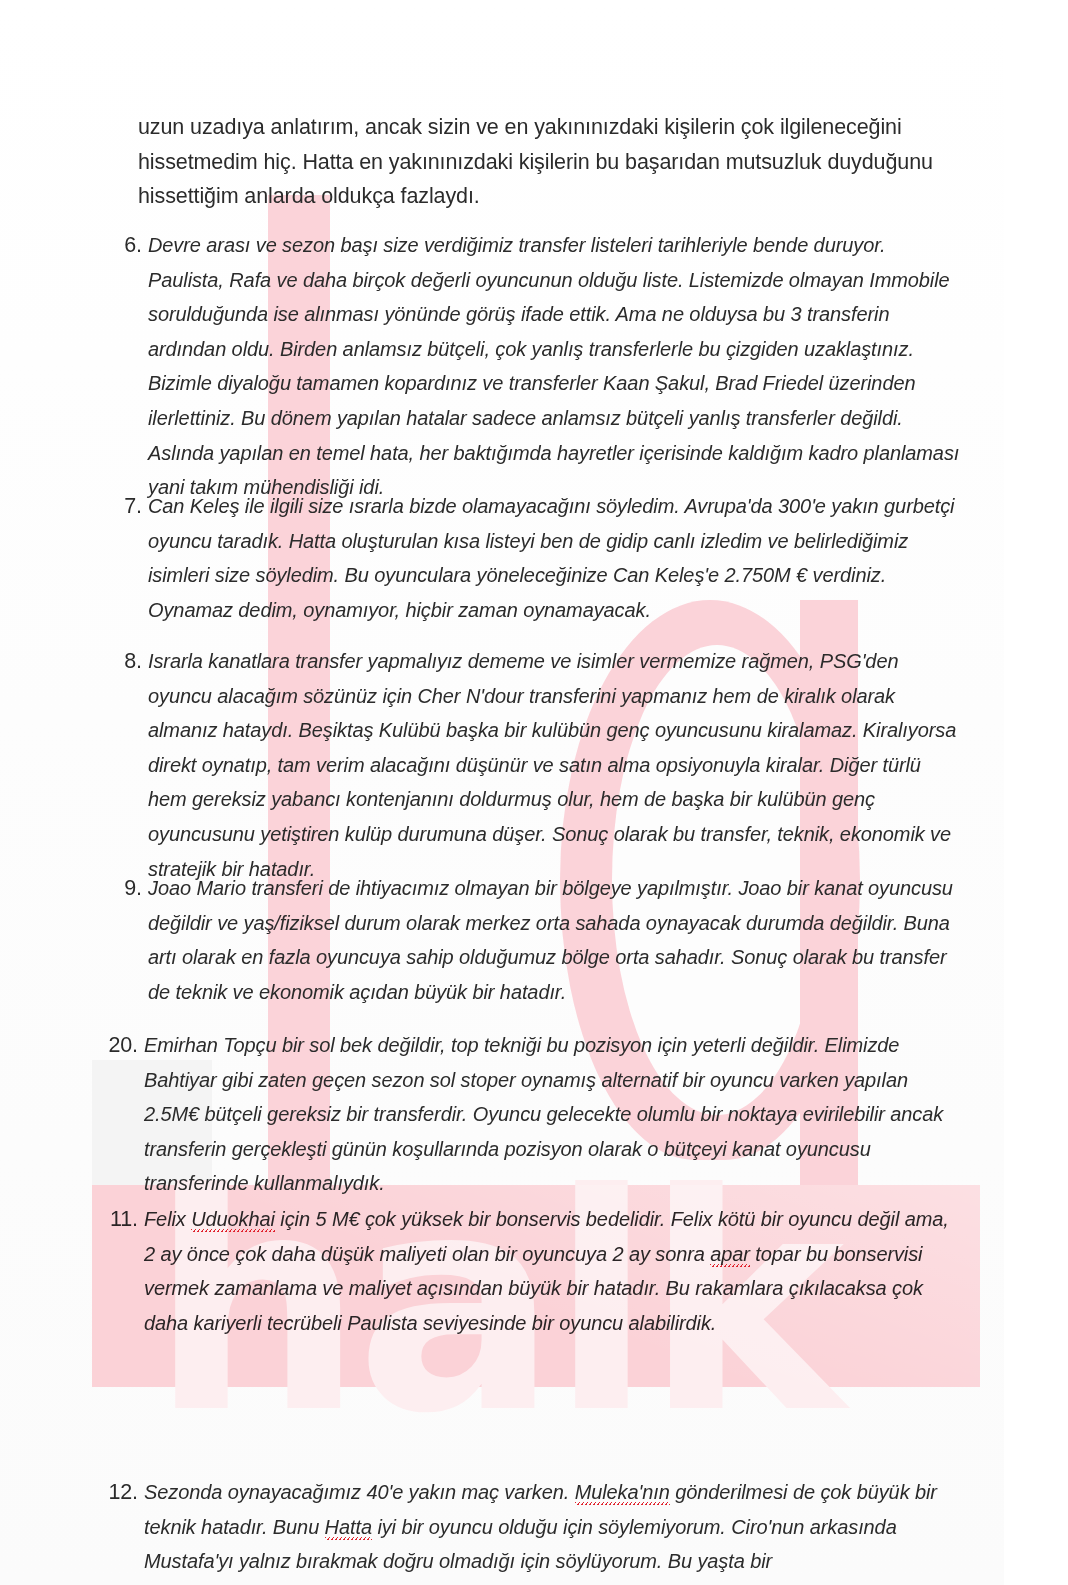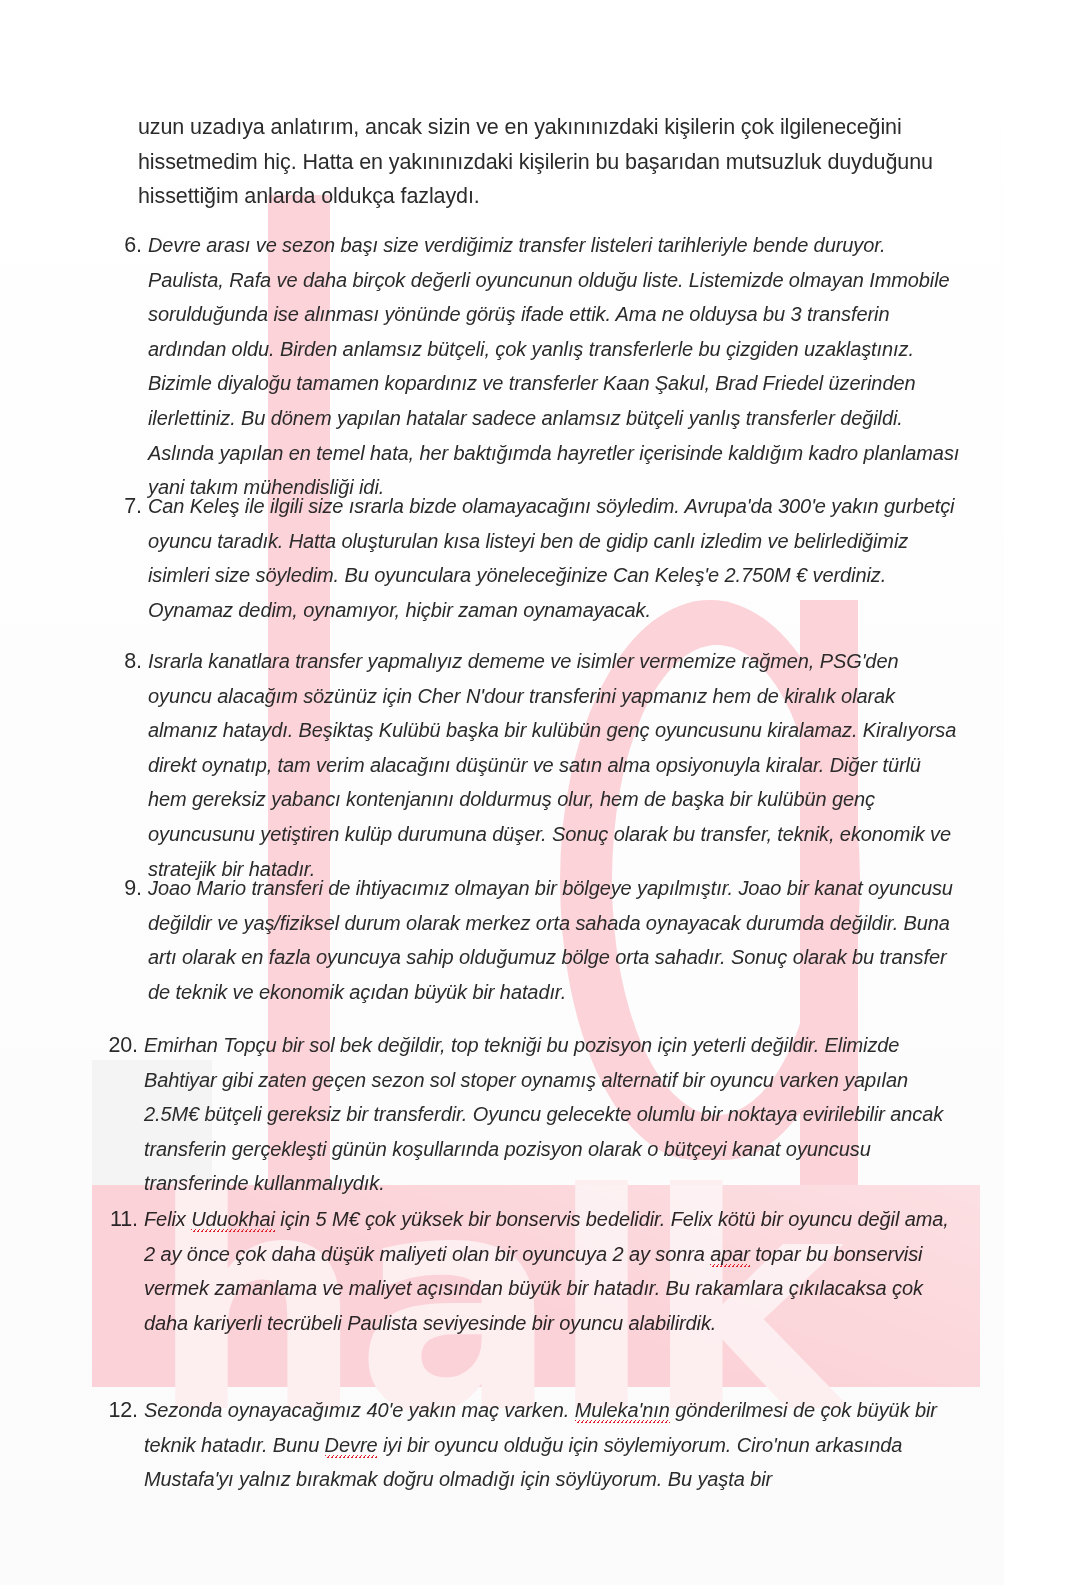--- a/index.html
+++ b/index.html
@@ -233,19 +233,19 @@
     <div class="list-item para" id="item-10" style="left:96px; top:1028px;">
       <span class="marker">20.</span>
       <div class="body">Emirhan Topçu bir sol bek değildir, top tekniği bu pozisyon için yeterli değildir. Elimizde Bahtiyar gibi zaten geçen sezon sol stoper oynamış alternatif bir oyuncu varken yapılan 2.5M€ bütçeli gereksiz bir transferdir. Oyuncu gelecekte olumlu bir noktaya evirilebilir ancak transferin gerçekleşti günün koşullarında pozisyon olarak o bütçeyi kanat oyuncusu transferinde kullanmalıydık.</div>
     </div>
 
     <div class="list-item para" id="item-11" style="left:96px; top:1202px;">
       <span class="marker">11.</span>
       <div class="body"><span>Felix </span><span class="squiggle">Uduokhai</span><span> için 5 M€ çok yüksek bir bonservis bedelidir. Felix kötü bir oyuncu değil ama, 2 ay önce çok daha düşük maliyeti olan bir oyuncuya 2 ay sonra </span><span class="squiggle">apar</span><span> topar bu bonservisi vermek zamanlama ve maliyet açısından büyük bir hatadır. Bu rakamlara çıkılacaksa çok daha kariyerli tecrübeli Paulista seviyesinde bir oyuncu alabilirdik.</span></div>
     </div>
 
-    <div class="list-item para" id="item-12" style="left:96px; top:1393px;">
+    <div class="list-item para" id="item-12" style="left:96px; top:1475px;">
       <span class="marker">12.</span>
-      <div class="body"><span>Sezonda oynayacağımız 40'e yakın maç varken. </span><span class="squiggle">Muleka'nın</span><span> gönderilmesi de çok büyük bir teknik hatadır. Bunu </span><span class="squiggle">Devre</span><span> iyi bir oyuncu olduğu için söylemiyorum.  Ciro'nun arkasında Mustafa'yı yalnız bırakmak doğru olmadığı için söylüyorum. Bu yaşta bir</span></div>
+      <div class="body"><span>Sezonda oynayacağımız 40'e yakın maç varken. </span><span class="squiggle">Muleka'nın</span><span> gönderilmesi de çok büyük bir teknik hatadır. Bunu </span><span class="squiggle">Hatta</span><span> iyi bir oyuncu olduğu için söylemiyorum.  Ciro'nun arkasında Mustafa'yı yalnız bırakmak doğru olmadığı için söylüyorum. Bu yaşta bir</span></div>
     </div>
 
   </div>
 </div>
 
 </body></html>

